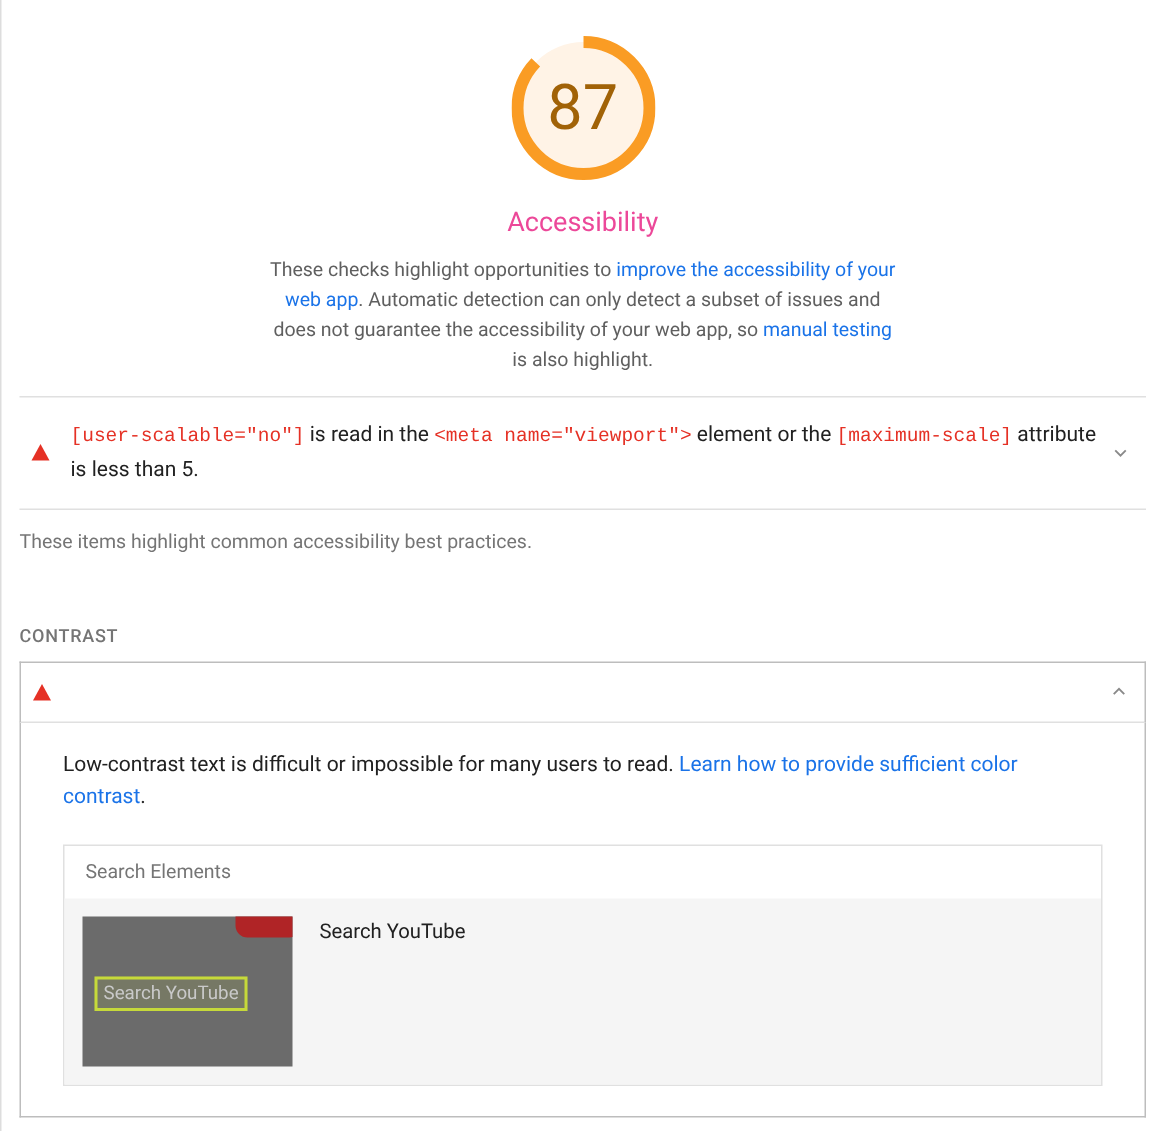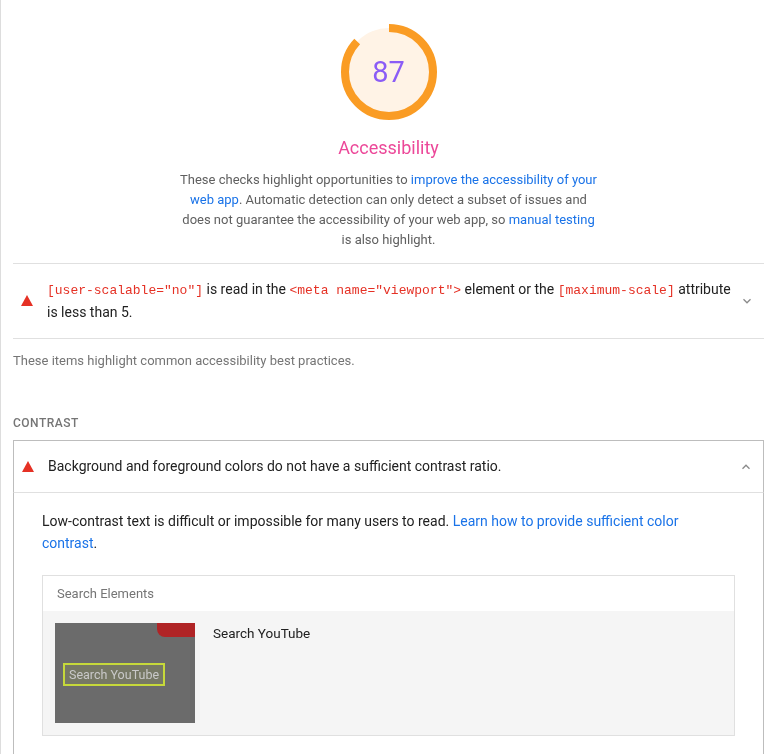--- a/index.html
+++ b/index.html
@@ -3,21 +3,21 @@
 <meta charset="utf-8">
 <style>
 * { box-sizing: border-box; margin: 0; padding: 0; }
 body { font-family: -apple-system, BlinkMacSystemFont, "Segoe UI", Roboto, Helvetica, Arial, sans-serif; font-size: 14px; color: #212121; background: #fff; }
 .container { width: 776px; min-height: 754px; padding: 0 12px 12px 12px; border-left: 1px solid #ddd; }
 .score-section { text-align: center; padding: 24px 0 12px 0; }
 .gauge-wrap { display: inline-block; position: relative; width: 96px; height: 96px; }
 .gauge-svg { transform: rotate(-90deg); }
 .gauge-bg { fill: #FFF3E6; }
 .gauge-arc { fill: none; stroke: #FA9C24; stroke-width: 8; stroke-linecap: butt; }
-.score-num { position: absolute; top: 0; left: 0; width: 100%; height: 100%; display: flex; align-items: center; justify-content: center; font-size: 29px; font-weight: 400; color: #8b5cf6; }
+.score-num { position: absolute; top: 0; left: 0; width: 100%; height: 100%; display: flex; align-items: center; justify-content: center; font-size: 42px; font-weight: 400; color: #a16207; }
 .score-title { font-size: 18px; font-weight: 400; margin-top: 14px; color: #ec4899; }
 .score-desc { margin: 12px auto 0; max-width: 420px; font-size: 13px; color: #5f5f5f; line-height: 1.55; }
 .score-desc a { color: #1a73e8; text-decoration: none; }
 .section-label { font-size: 12px; letter-spacing: 0.5px; color: #757575; font-weight: 500; margin-top: 48px; margin-bottom: 10px; }
 .audit { border-top: 1px solid #e0e0e0; border-bottom: 1px solid #e0e0e0; padding: 14px 24px 14px 8px; display: flex; align-items: center; gap: 14px; position: relative; }
 .audit.framed { border: 1px solid #bdbdbd; border-bottom: 1px solid #e0e0e0; }
 .tri { width: 0; height: 0; border-left: 6px solid transparent; border-right: 6px solid transparent; border-bottom: 11px solid #E53125; flex-shrink: 0; }
 .audit-text { font-size: 14px; color: #212121; line-height: 1.65; }
 .code-chip { font-family: "SFMono-Regular", Consolas, "Liberation Mono", Menlo, monospace; font-size: 13px; color: #E53125; }
 .chev { position: absolute; right: 10px; top: 50%; transform: translateY(-50%); color: #8a8a8a; }
@@ -66,21 +66,20 @@
         </svg>
     </span>
   </div>
 
   <div class="footnote">These items highlight common accessibility best practices.</div>
 
   <div class="section-label">CONTRAST</div>
 
   <div class="audit framed">
     <div class="tri"></div>
-    <div class="audit-text">Background and foreground colors do not have a sufficient contrast ratio.</div>
     <span class="chev">
       <svg width="14" height="14" viewBox="0 0 24 24" fill="none" stroke="currentColor" stroke-width="2.2">
           <polyline points="6 15 12 9 18 15"></polyline>
         </svg>
     </span>
   </div>
 
   <div class="panel">
     <div class="panel-desc">
       <span>Low-contrast text is difficult or impossible for many users to read. </span><a href="#">Learn how to provide sufficient color contrast</a><span>.</span>

